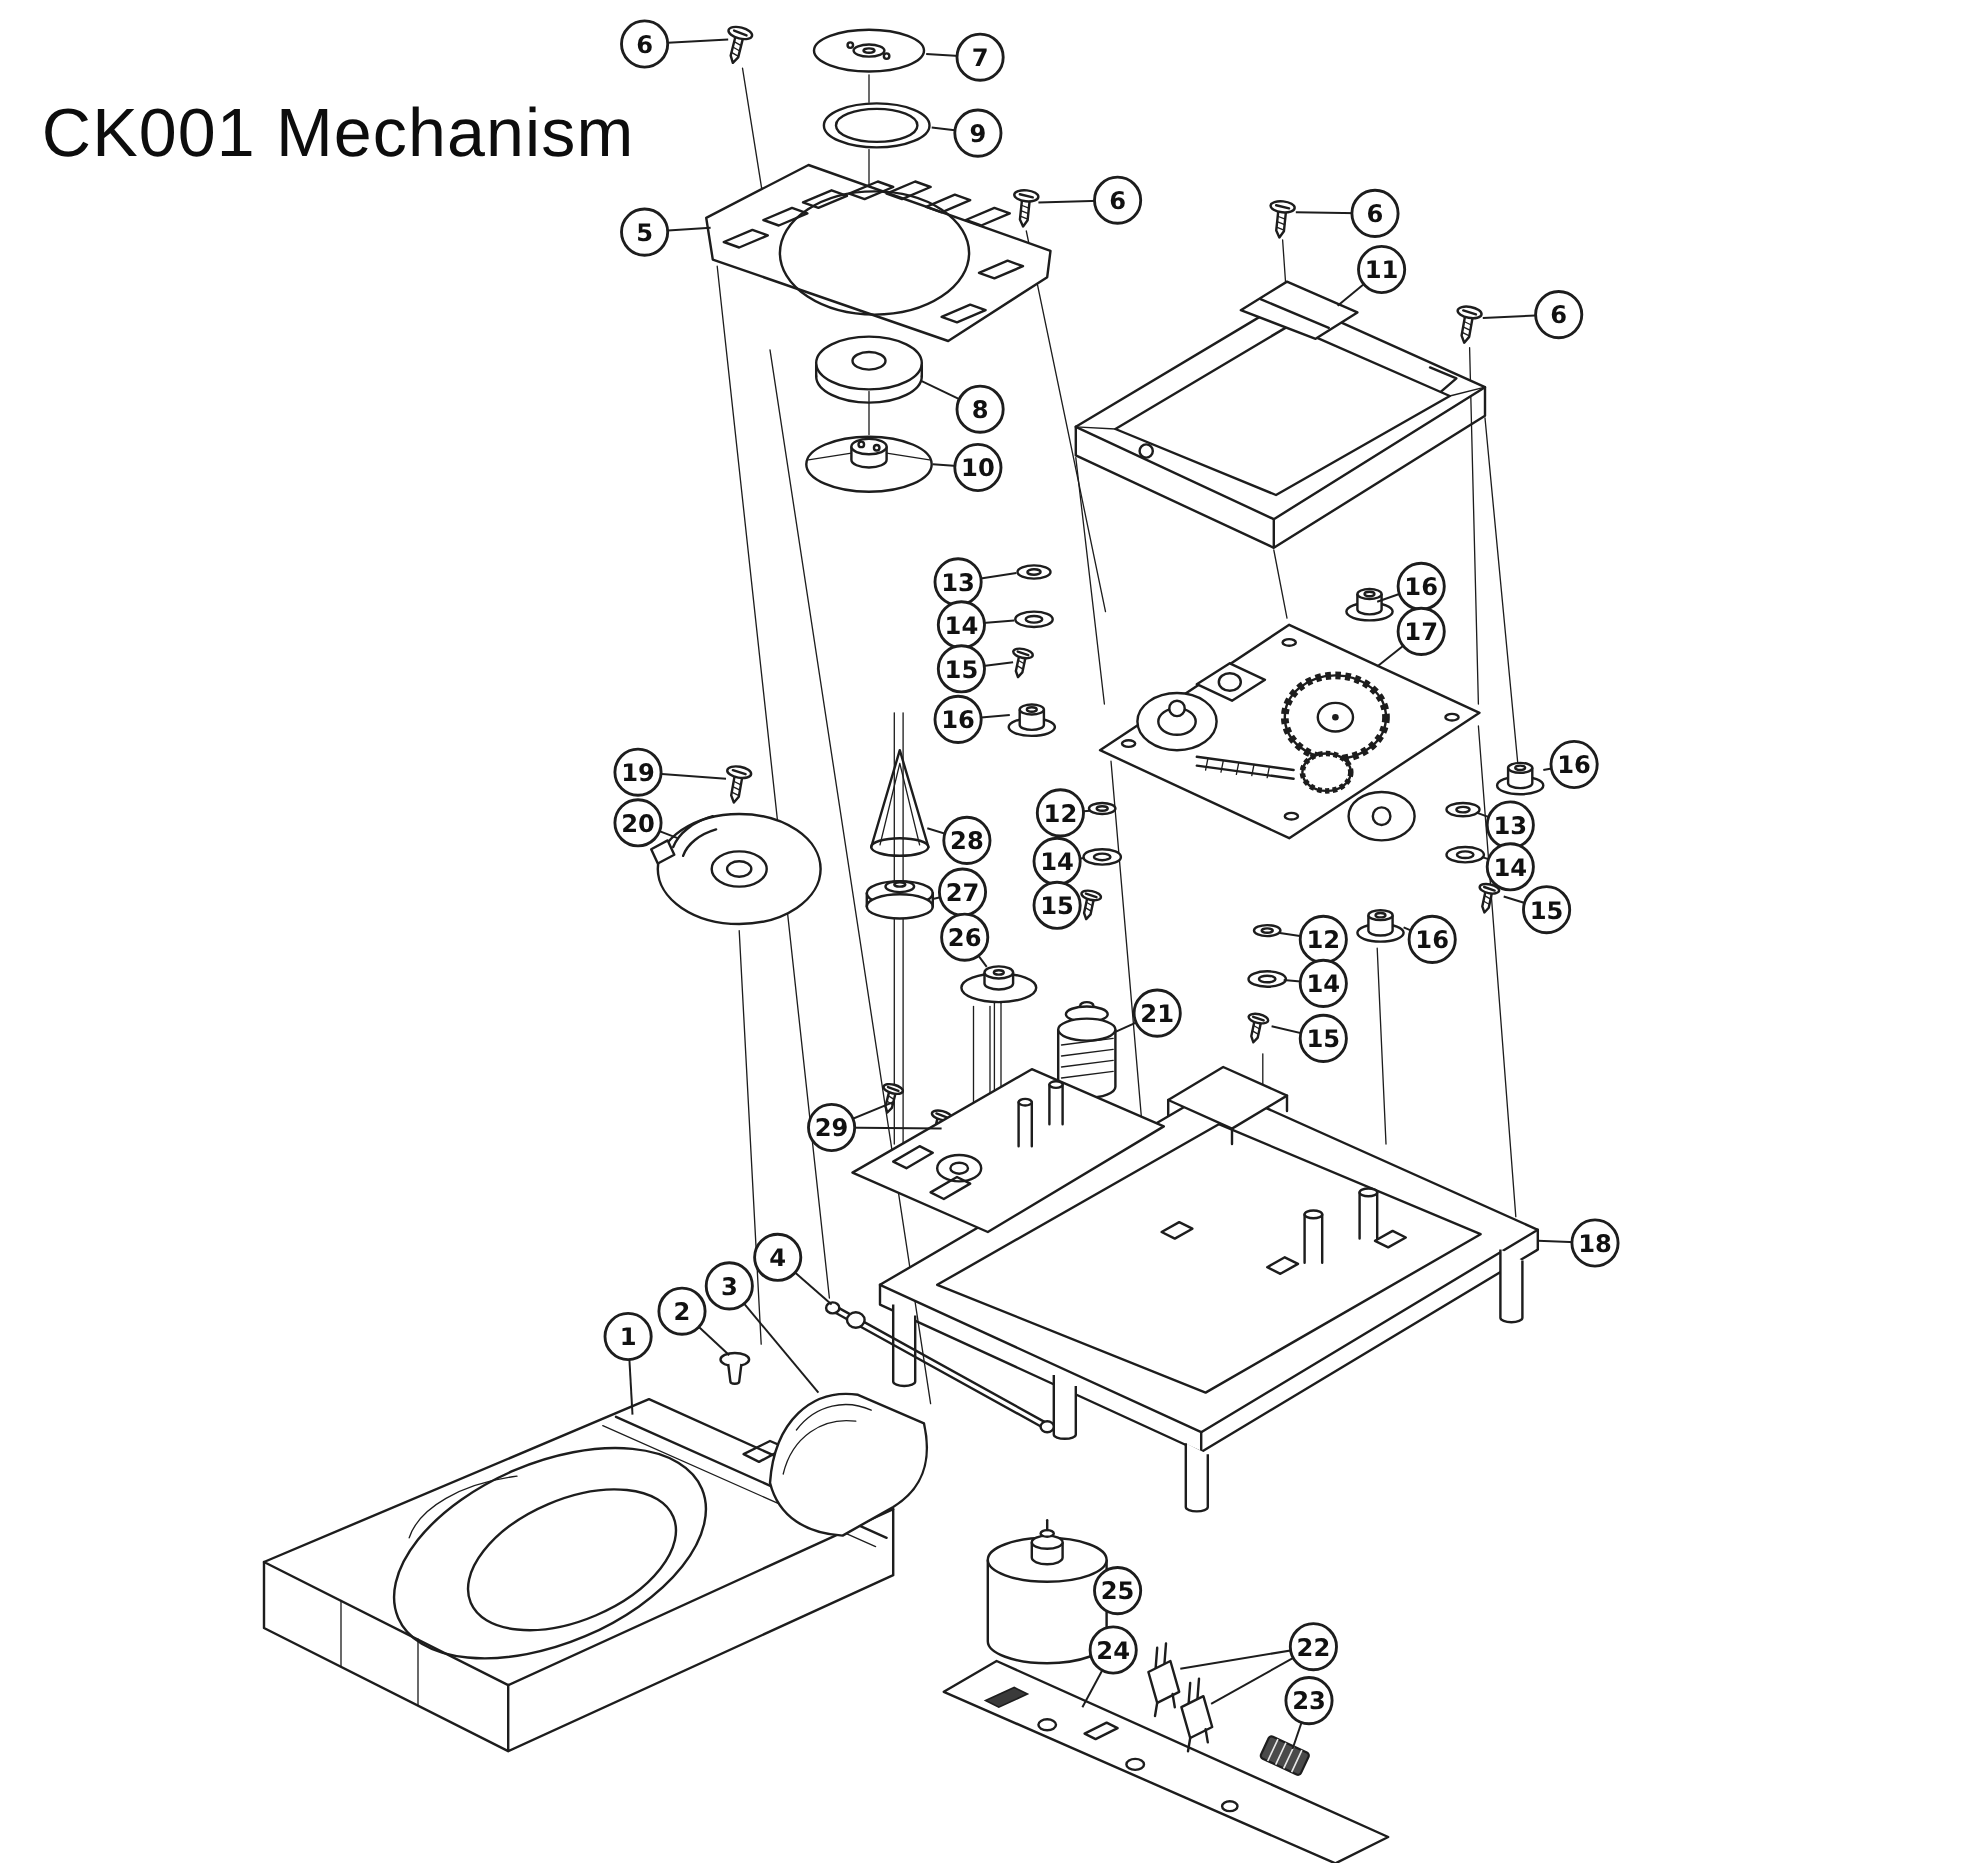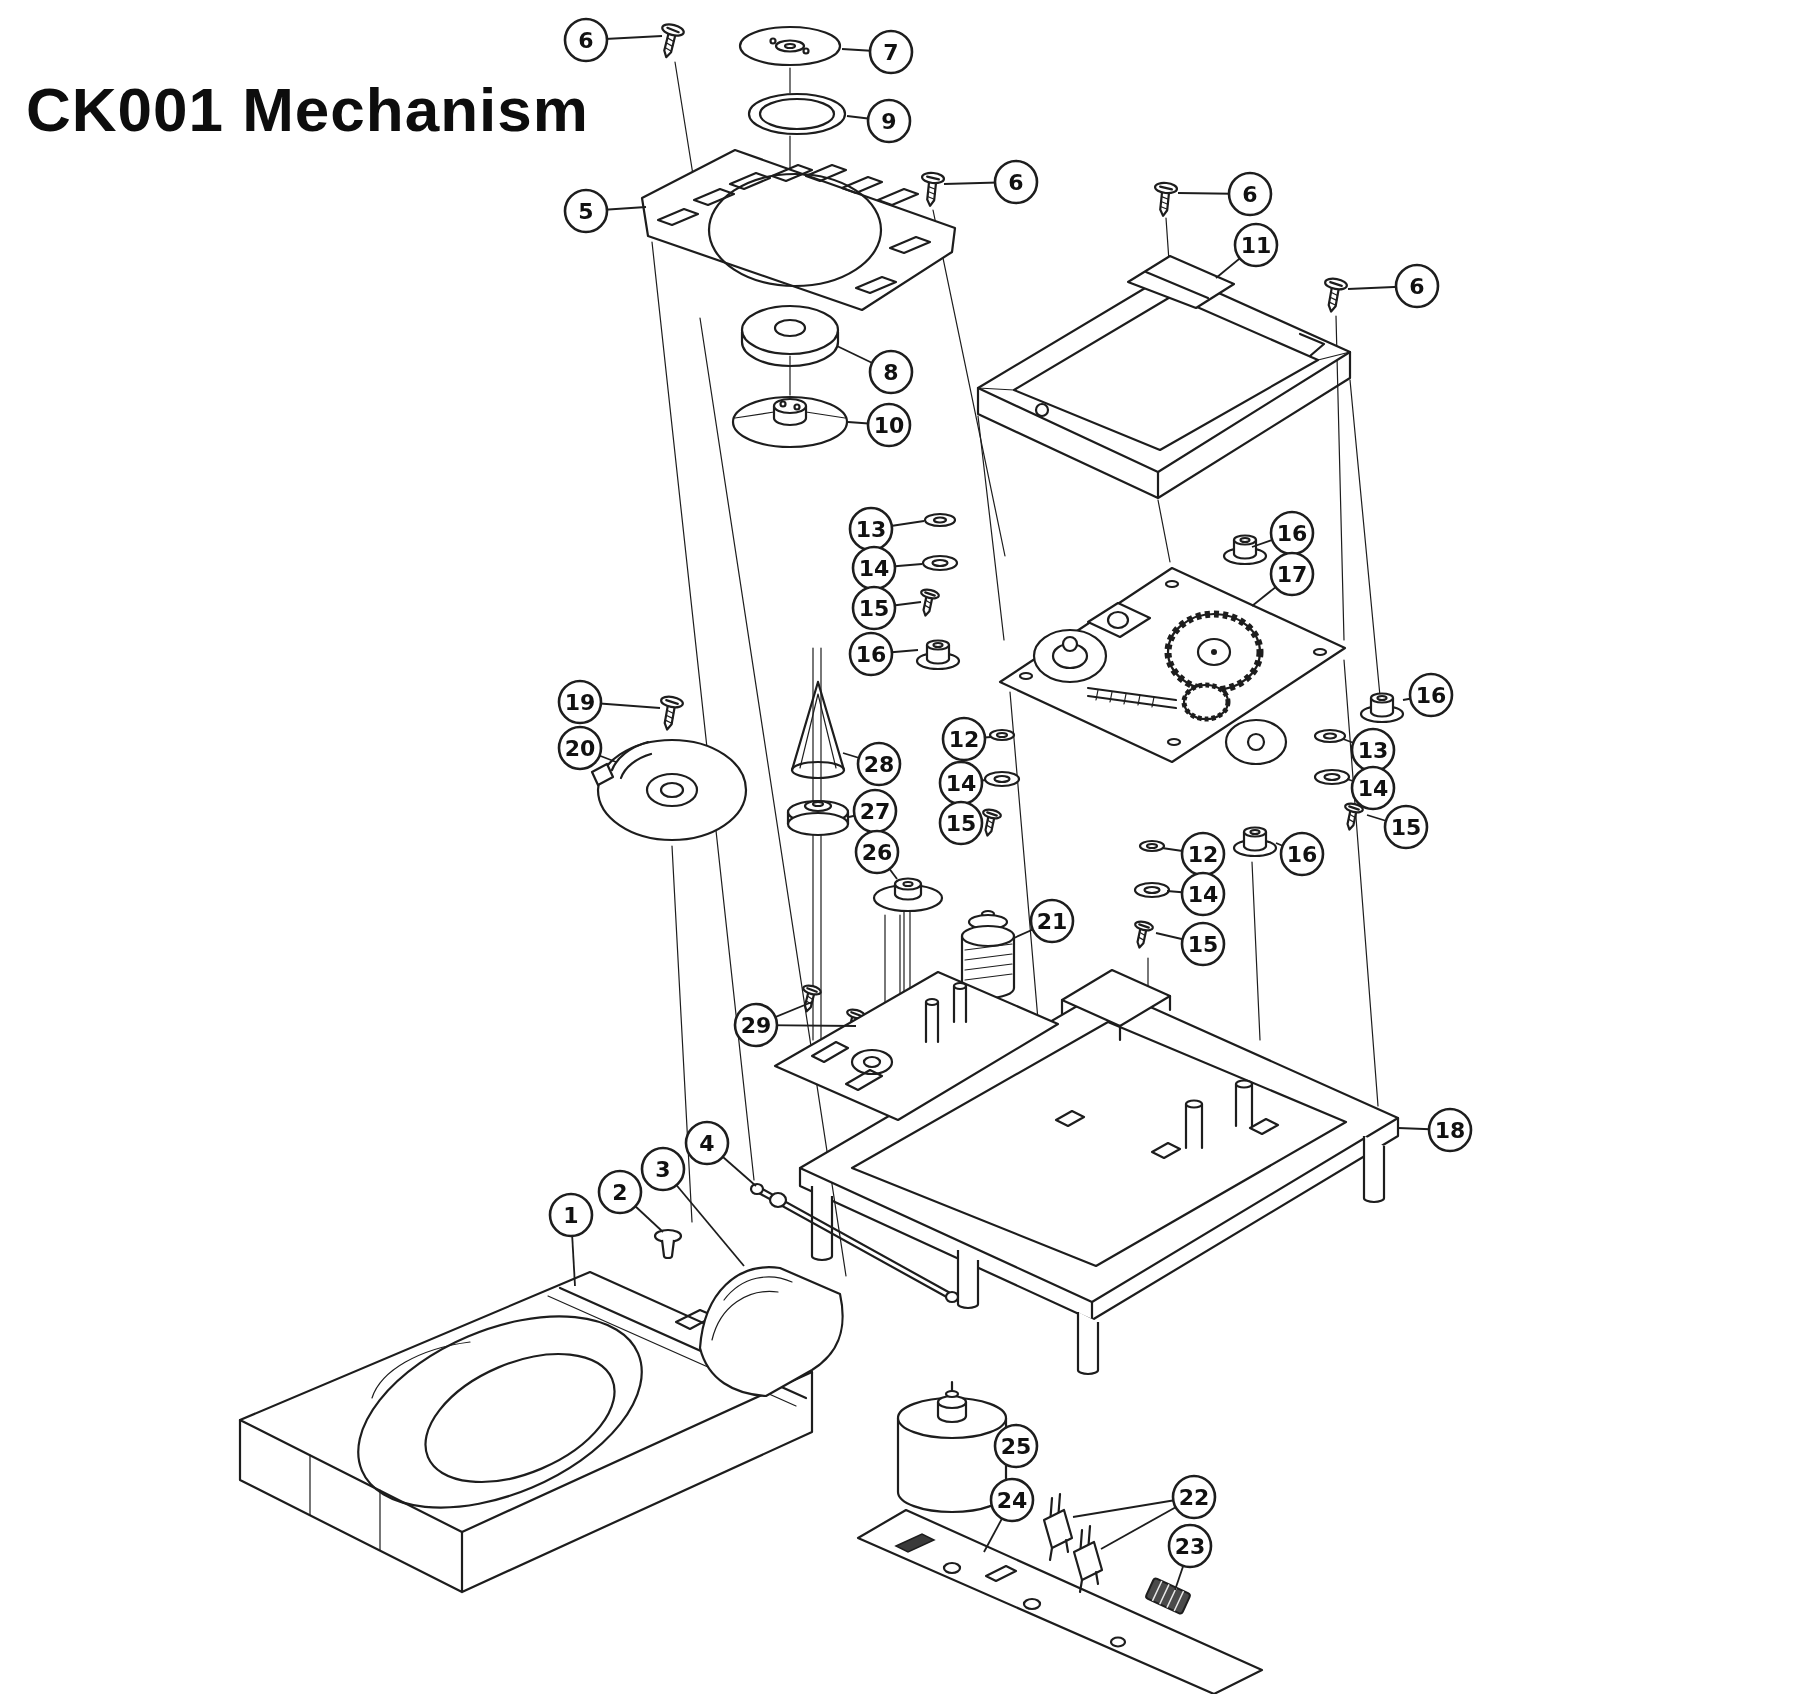--- a/index.html
+++ b/index.html
@@ -1,18 +1,18 @@
 <!DOCTYPE html>
 <html><head>
 <meta charset="utf-8">
 <style>
   html,body{margin:0;padding:0;background:#ffffff;}
   .page{position:relative;width:1800px;height:1694px;background:#ffffff;overflow:hidden;
         font-family:"Liberation Sans", sans-serif;}
-  .title{position:absolute;left:22px;top:70px;margin:4px;font-size:62px;font-weight:bold;
+  .title{position:absolute;left:22px;top:70px;margin:16px;font-size:62px;font-weight:normal;
          color:#0d0d0d;letter-spacing:1px;font-family:"Liberation Sans", sans-serif;}
   .art{position:absolute;left:0;top:0;width:1800px;height:1694px;}
   
   .ln{fill:none;stroke:#1d1d1d;stroke-width:2.2;stroke-linejoin:round;stroke-linecap:round;}
   .fw{fill:#ffffff;stroke:#1d1d1d;stroke-width:2.2;stroke-linejoin:round;}
   .thin{stroke-width:1.2;}
   
   .leader{stroke:#1d1d1d;stroke-width:1.8;fill:none;}
   .balloon{fill:#ffffff;stroke:#1d1d1d;stroke-width:2.6;}
   .co-num{font-family:"DejaVu Sans","Liberation Sans",sans-serif;font-size:22px;font-weight:bold;

